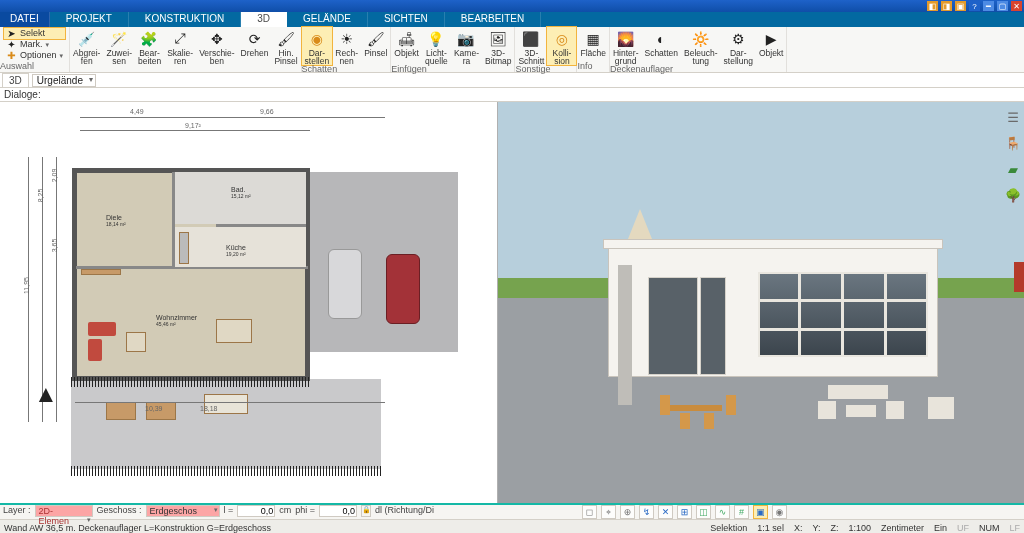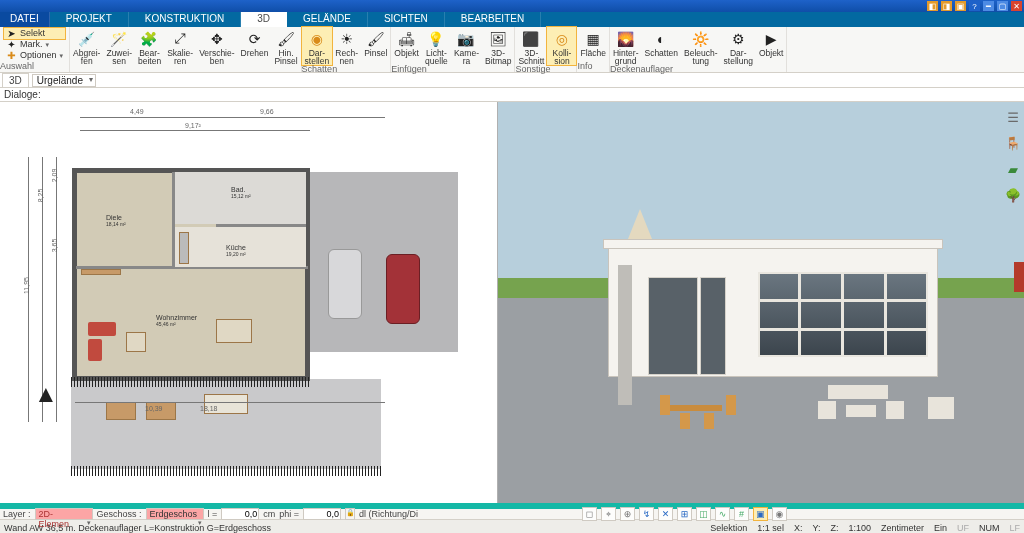--- a/index.html
+++ b/index.html
@@ -59,21 +59,21 @@
   .sofa { position: absolute; background: #c14a3e; border-radius: 2px; }
   
   .house3d { position: absolute; left: 70px; top: 115px; width: 380px; height: 220px; }
   .h-wall { position: absolute; background: #f5f3ef; border: 1px solid #c9c4bc; }
   .h-window { position: absolute; background: linear-gradient(#6a7680,#3c454d); border: 2px solid #e9e6df; }
   .h-glass { position: absolute; background: rgba(60,70,80,.85); border: 1px solid #d6d2ca; }
   .h-table { position: absolute; background: #c98c3e; }
   .h-chair { position: absolute; background: #d4984a; }
   .h-stool { position: absolute; background: #e8e4db; }
   
-  .param-bar { height: 16px; border-top: 6px solid #14b8a6; display: flex; align-items: center; gap: 4px; padding: 0 3px; font-size: 9px; color: #333; background: #f6f5f2; }
+  .param-bar { height: 16px; border-top: 2px solid #14b8a6; display: flex; gap: 4px; padding: 0 3px; font-size: 9px; color: #333; background: #f6f5f2; }
   .param-bar .fld-label { color: #444; }
   .param-bar input { width: 38px; height: 12px; font-size: 9px; border: 1px solid #cfcac2; text-align: right; padding-right: 1px; }
   .param-bar .sel { border: 1px solid #cfcac2; height: 12px; font-size: 9px; background: #fca5a5; padding: 0 10px 0 3px; position: relative; color: #a33; }
   .param-bar .sel.normal { color: #333; }
   .param-bar .sel::after { content: "▾"; position: absolute; right: 1px; font-size: 7px; color: #666; }
   .param-bar .tbtn { width: 15px; height: 14px; border: 1px solid #cfcac2; background: #fdfdfc; display: flex; align-items: center; justify-content: center; font-size: 9px; cursor: pointer; color: #4a6; }
   .param-bar .tbtn.blue { color: #2a6ac4; }
   .param-bar .tbtn.gray { color: #777; }
   .param-bar .tbtn.active { background: #fdeeb4; border-color: #f2b43e; }
   .status-bar { height: 16px; border-top: 1px solid #d4d0c8; background: #eeede9; display: flex; align-items: center; font-size: 9px; color: #333; padding: 0 4px; gap: 10px; }
@@ -385,21 +385,21 @@
       <div class="h-stool" style="left:278px;top:188px;width:30px;height:12px"></div>
       <div class="h-stool" style="left:360px;top:180px;width:26px;height:22px"></div>
     </div>
   </div>
 </div>
 
 <div class="param-bar">
   <span class="fld-label">Layer :</span>
   <span class="sel" style="width:58px">2D-Elemen</span>
   <span class="fld-label">Geschoss :</span>
-  <span class="sel normal" style="width:58px">Erdgeschos</span>
+  <span class="sel normal" style="width:74px">Erdgeschos</span>
   <span class="fld-label">l =</span>
   <input value="0,0" style="">
   <span class="fld-label">cm</span>
   <span class="fld-label">phi =</span>
   <input value="0,0" style="">
   <span style="border:1px solid #cfcac2;width:10px;height:12px;text-align:center;font-size:7px">🔒</span>
   <span class="fld-label">dl (Richtung/Di</span>
   <div style="flex:1"></div>
   <span class="tbtn gray">◻</span>
   <span class="tbtn gray">⌖</span>

